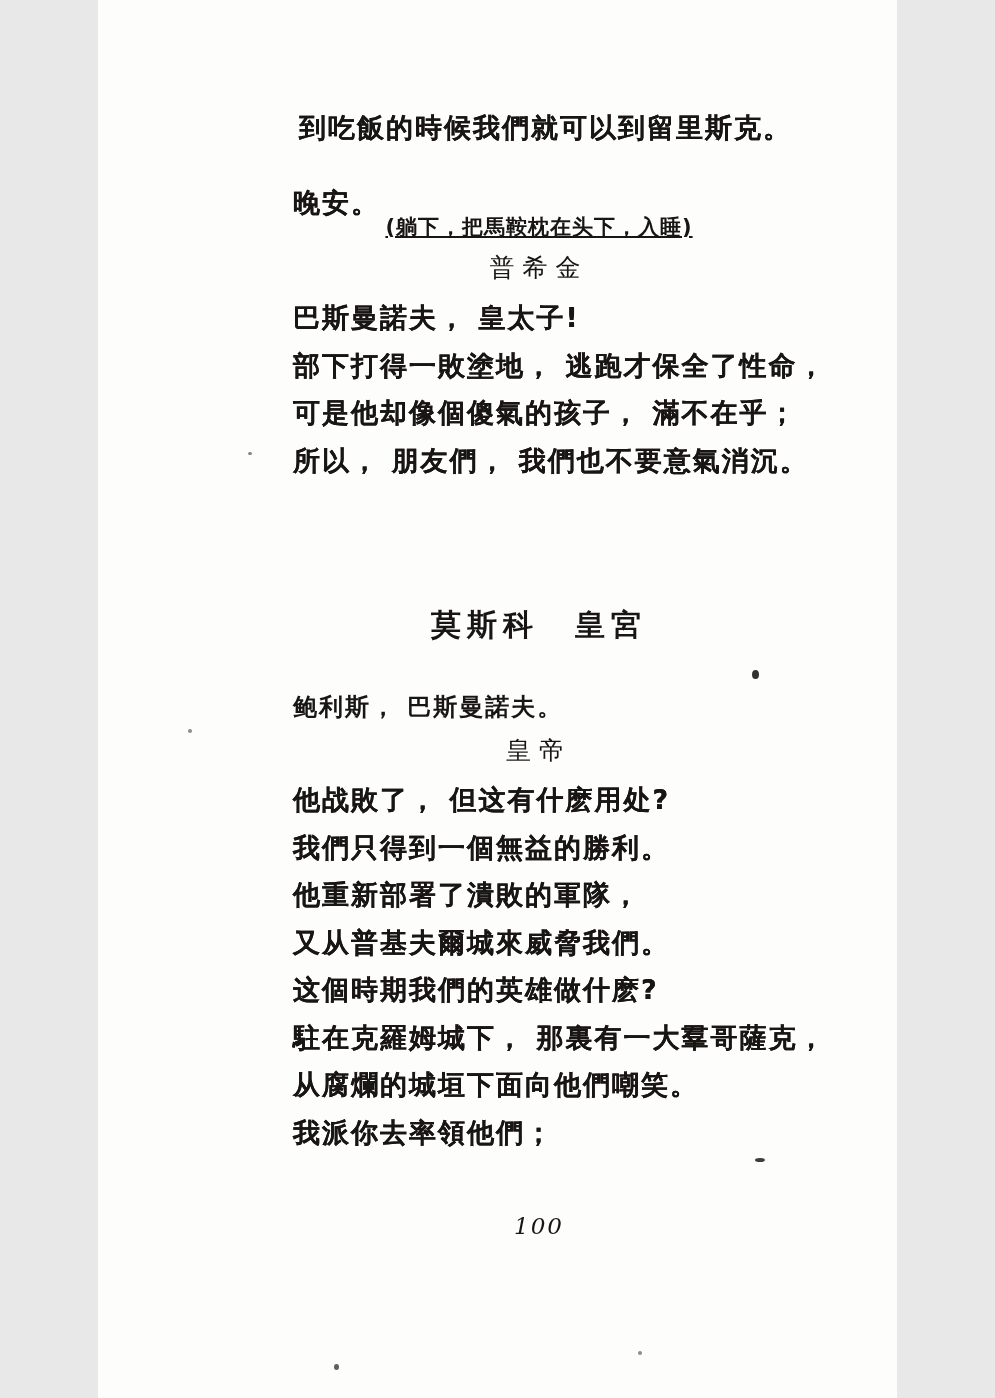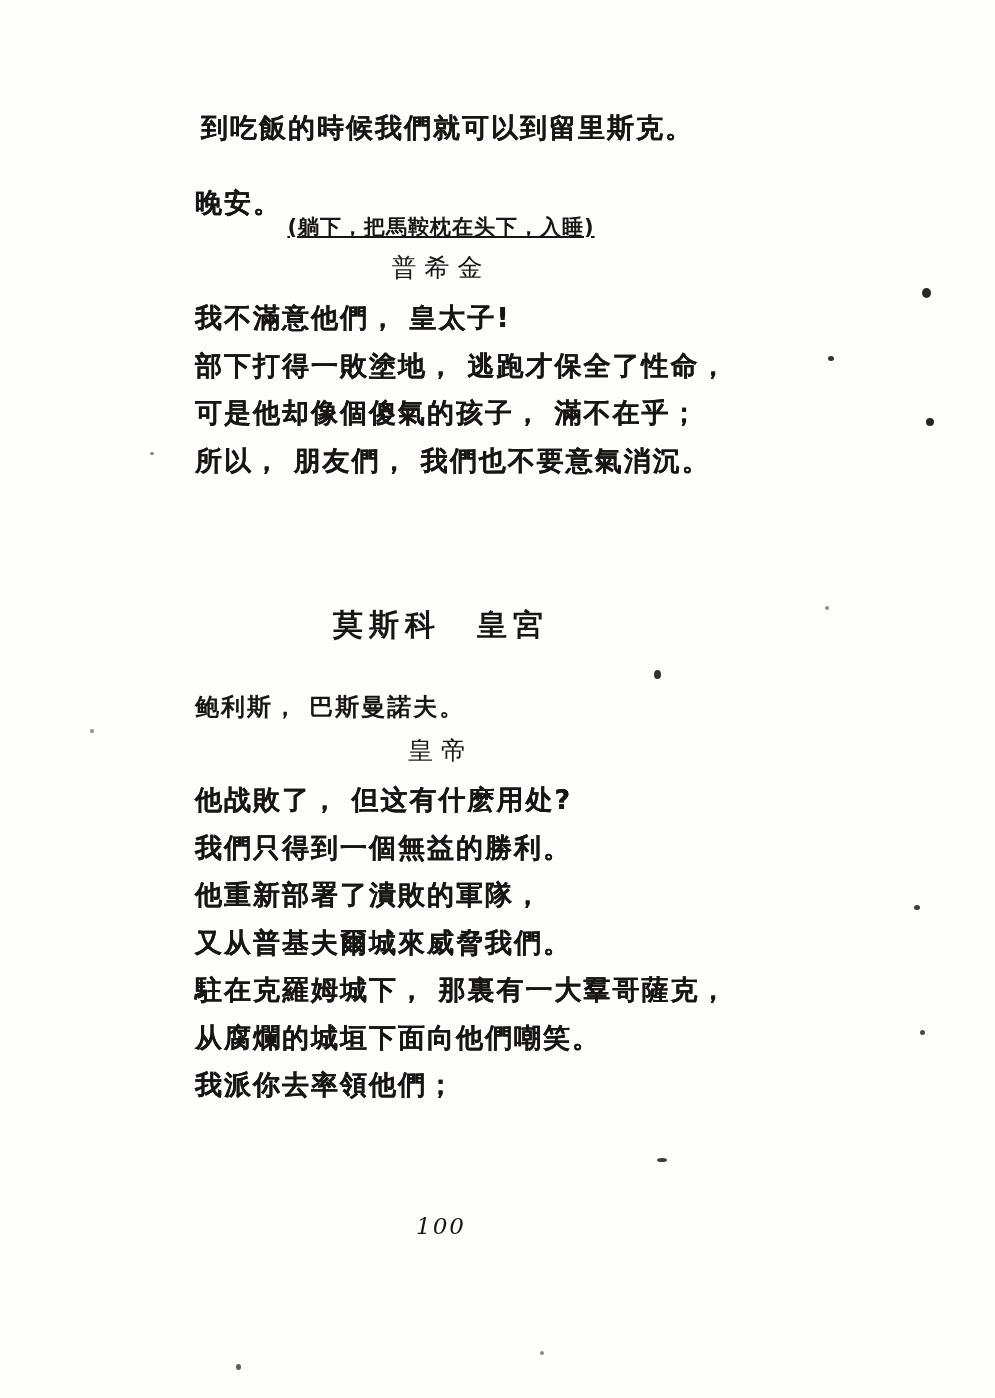--- a/index.html
+++ b/index.html
@@ -2,21 +2,21 @@
 <html><head>
 <meta charset="utf-8">
 <style>
   html, body {
     margin: 0;
     padding: 0;
     background: #e8e8e8;
   }
   .page {
     position: relative;
-    width: 995px;
+    width: 799px;
     height: 1398px;
     margin: 0 auto;
     background: #fdfdfb;
     overflow: hidden;
     font-family: "DejaVu Sans", sans-serif;
     color: #181512;
   }
   
   .abs { position: absolute; }
   .col { left: 195px; width: 492px; }
@@ -81,37 +81,38 @@
   <div class="abs col speech" style="top:104px;">
     <div class="body-line" style="margin-bottom:27px; padding-left:6px;">到吃飯的時候我們就可以到留里斯克。</div>
     <div class="body-line">晚安。</div>
   </div>
 
   <div class="abs col stage-direction" style="top:213px;">(躺下，把馬鞍枕在头下，入睡)</div>
 
   <div class="abs col character-name" style="top:251px;">普希金</div>
 
   <div class="abs col speech" style="top:294px;">
-    <div class="body-line">我不滿意他們， 皇太子!</div>
+    <div class="body-line">巴斯曼諾夫， 皇太子!</div>
     <div class="body-line">部下打得一敗塗地， 逃跑才保全了性命，</div>
     <div class="body-line">可是他却像個傻氣的孩子， 滿不在乎；</div>
     <div class="body-line">所以， 朋友們， 我們也不要意氣消沉。</div>
   </div>
 
   <div class="abs col scene-title" style="top:605px;">莫斯科　皇宮</div>
 
   <div class="abs col cast-line" style="top:691px;">鲍利斯， 巴斯曼諾夫。</div>
 
   <div class="abs col character-name" style="top:734px;">皇帝</div>
 
   <div class="abs col speech" style="top:776px;">
     <div class="body-line">他战敗了， 但这有什麽用处?</div>
     <div class="body-line">我們只得到一個無益的勝利。</div>
     <div class="body-line">他重新部署了潰敗的軍隊，</div>
     <div class="body-line">又从普基夫爾城來威脅我們。</div>
+    <div class="body-line">这個時期我們的英雄做什麽?</div>
     <div class="body-line">駐在克羅姆城下， 那裏有一大羣哥薩克，</div>
     <div class="body-line">从腐爛的城垣下面向他們嘲笑。</div>
     <div class="body-line">我派你去率領他們；</div>
   </div>
 
   <div class="abs col page-number" style="top:1213px;">100</div>
 
   <div class="abs" style="left:0; top:0; width:995px; height:1398px; pointer-events:none;">
       <div class="speck" style="left: 922px; top: 288px; width: 9px; height: 10px; opacity: 0.95;"></div>
       <div class="speck" style="left: 828px; top: 356px; width: 6px; height: 5px; opacity: 0.9;"></div>

